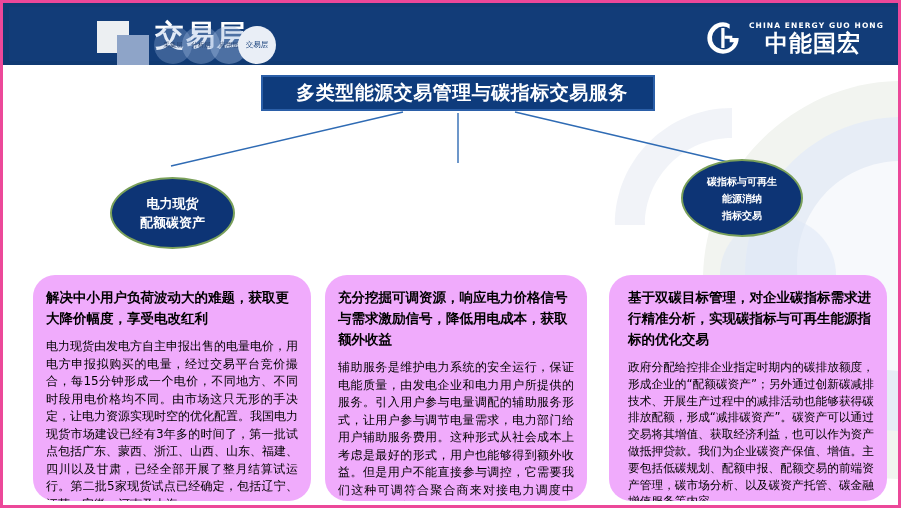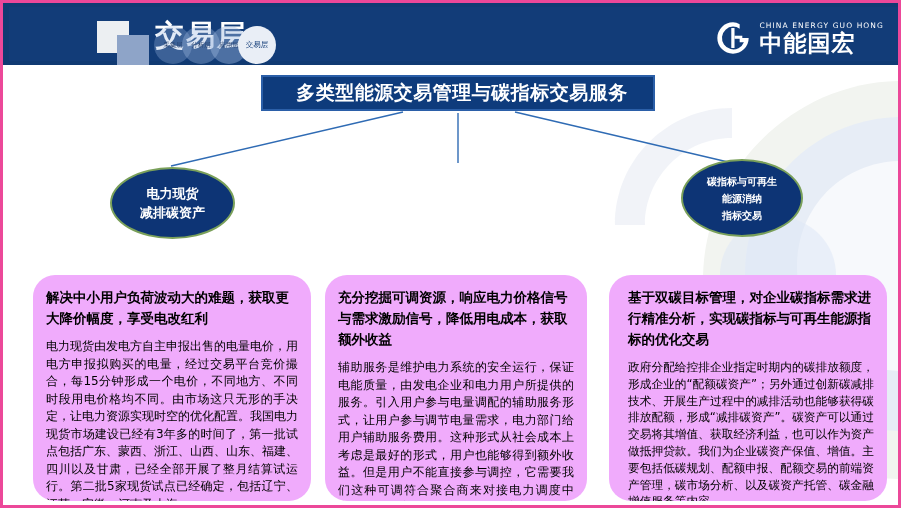--- a/index.html
+++ b/index.html
@@ -62,25 +62,26 @@
   .chip.c3{left:84px;background:#e9eef6;color:#123c78;font-size:7.5px;}
 
   .logo{
     position:absolute;right:14px;top:10px;
     height:42px;display:flex;align-items:center;
   }
   .logo-mark{width:38px;height:38px;margin-right:7px;}
   .logo-txt{display:flex;flex-direction:column;justify-content:center;}
   .logo-en{
     font-size:7.5px;color:#ffffff;letter-spacing:1.1px;
-    font-weight:normal;margin-bottom:1px;
+    font-weight:bold;margin-bottom:1px;
   }
   .logo-cn{
     font-size:23px;color:#ffffff;font-weight:bold;letter-spacing:1px;
     line-height:24px;
+    margin-left:16px;
   }
 
   
   .deco{position:absolute;left:0;top:62px;width:899px;height:444px;overflow:hidden;}
 
   
   .banner{
     position:absolute;left:258px;top:72px;
     width:394px;height:36px;
     background:#0e3b7c;
@@ -100,21 +101,21 @@
     position:absolute;
     border-radius:50%;
     background:#0d3475;
     border:2px solid #7aa05a;
     box-sizing:border-box;
     display:flex;align-items:center;justify-content:center;
     text-align:center;
     color:#ffffff;font-weight:bold;
   }
   .node .nl{display:block;}
-  .node1{left:107px;top:164px;width:125px;height:72px;font-size:13px;line-height:19px;}
+  .node1{left:107px;top:174px;width:125px;height:72px;font-size:13px;line-height:19px;}
   .node2{left:397px;top:158px;width:115px;height:72px;font-size:13px;line-height:19px;}
   .node3{left:678px;top:156px;width:122px;height:78px;font-size:10px;line-height:17px;}
 
   
   .card{
     position:absolute;
     background:#f0abfc;
     border-radius:22px;
     box-sizing:border-box;
     padding:12px 13px 10px 13px;
@@ -193,21 +194,21 @@
     <line x1="512" y1="109" x2="742" y2="163" stroke="#2f6bb4" stroke-width="1.4"></line>
   </svg>
 
   <div class="banner">
     <span>多类型能源交易管理与碳指标交易服务</span>
   </div>
 
   <div class="node node1">
     <div>
       <span class="nl">电力现货</span>
-      <span class="nl">减排碳资产</span>
+      <span class="nl">配额碳资产</span>
     </div>
   </div>
 
 
   <div class="node node3">
     <div>
       <span class="nl">碳指标与可再生</span>
       <span class="nl">能源消纳</span>
       <span class="nl">指标交易</span>
     </div>

